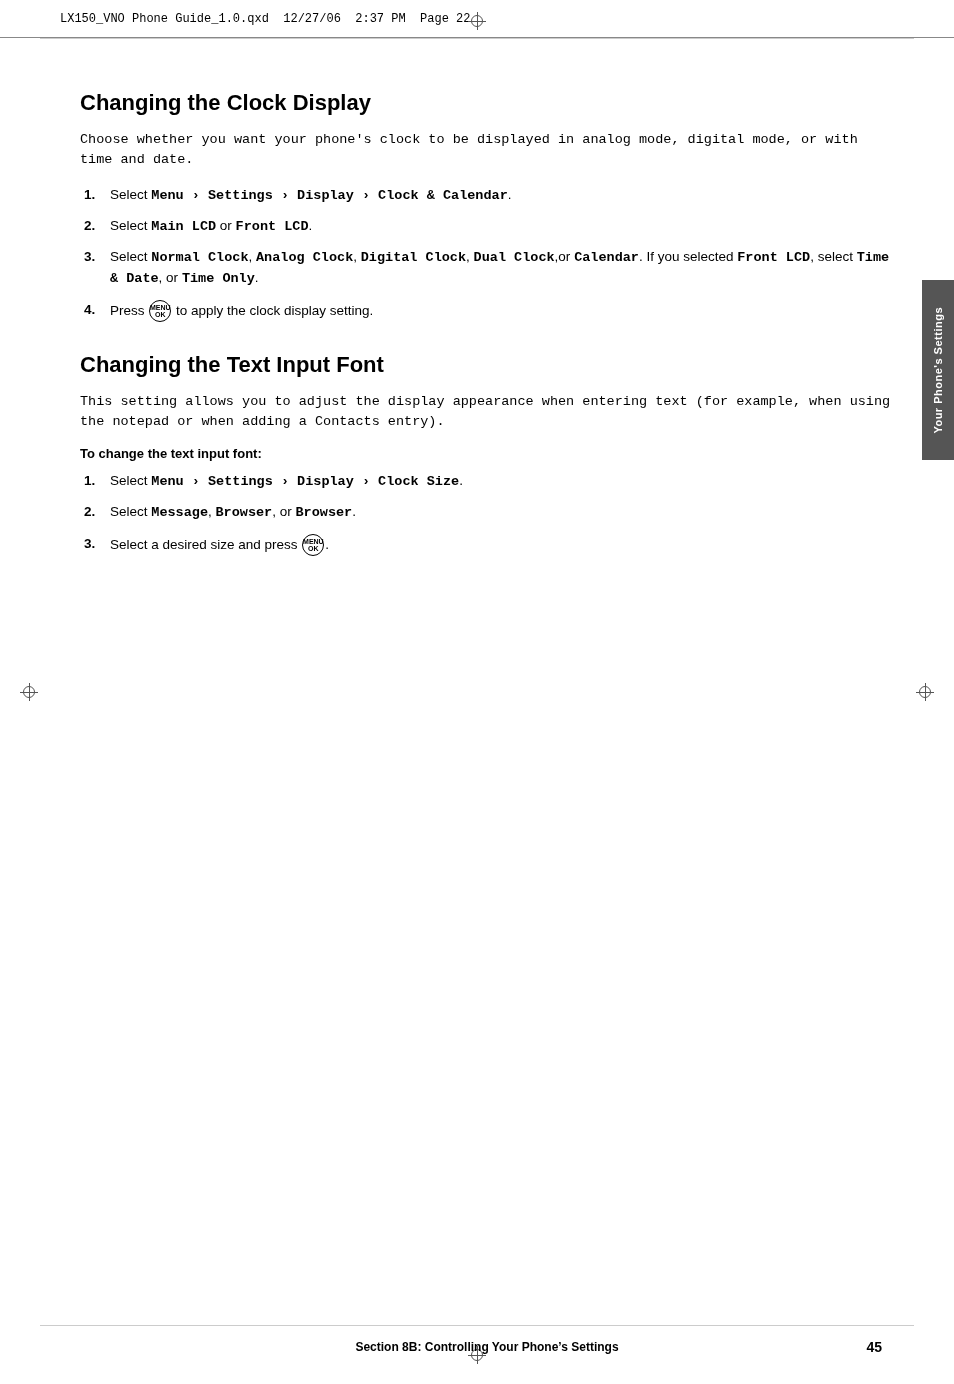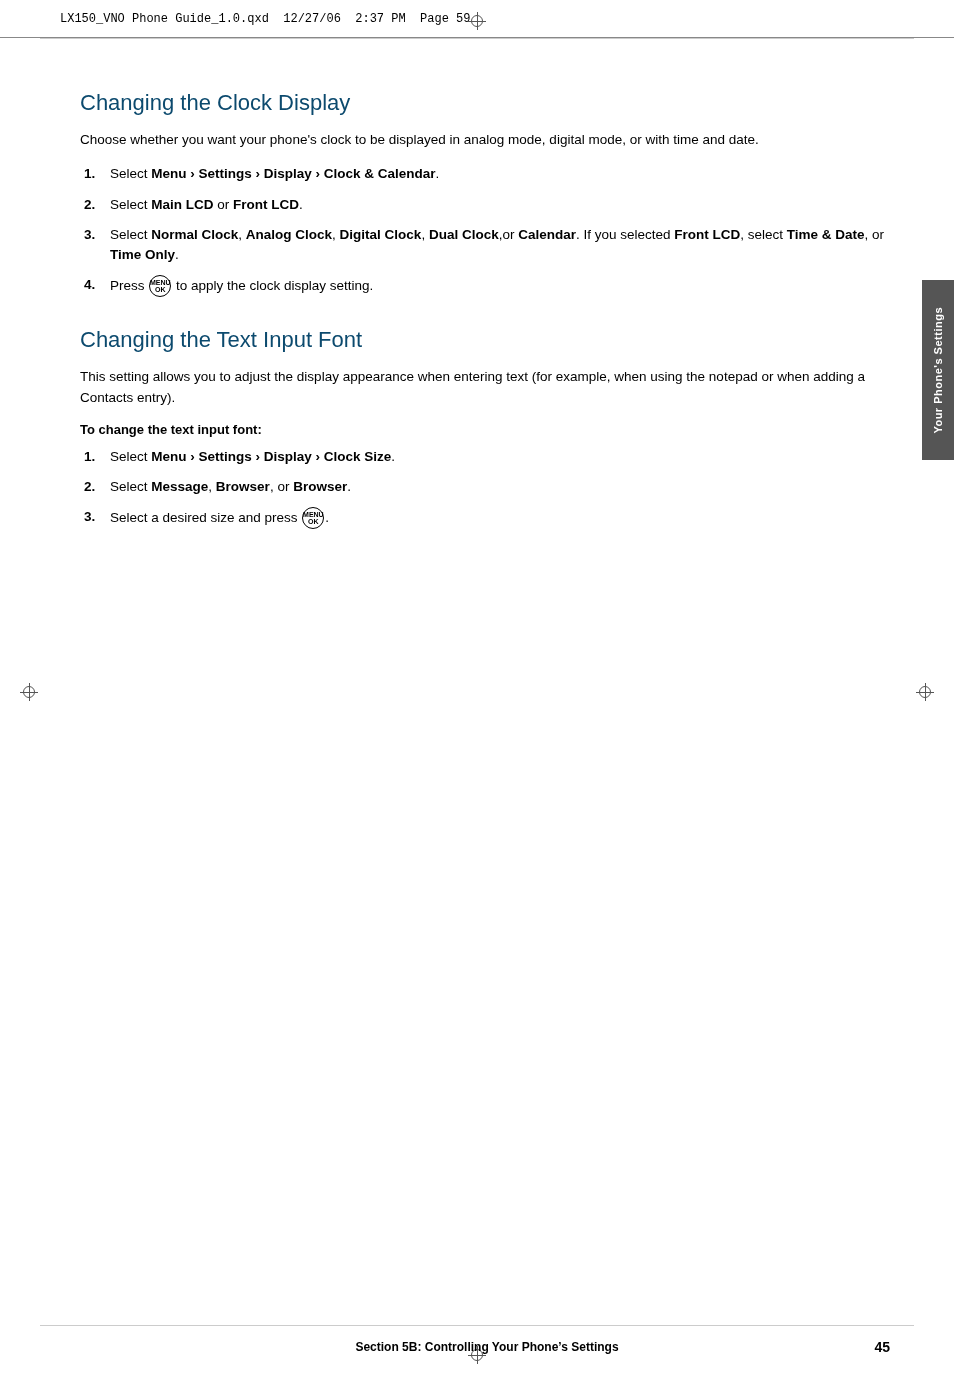--- a/index.html
+++ b/index.html
@@ -152,29 +152,29 @@
       top: 60px;
       left: 80px;
       right: 60px;
       bottom: 80px;
     }
 
     
     .section-heading {
       font-family: Arial, Helvetica, sans-serif;
       font-size: 22px;
-      font-weight: normal;
-      color: #0c4a6e;
+      font-weight: bold;
+      color: #000000;
       margin-bottom: 14px;
       margin-top: 30px;
     }
 
     
     .body-text {
-      font-family: Liberation Sans, sans-serif;
+      font-family: Liberation Mono, monospace;
       font-size: 13.5px;
       line-height: 1.5;
       color: #000;
       margin-bottom: 14px;
     }
 
     
     .bold-intro {
       font-family: Arial, Helvetica, sans-serif;
       font-size: 13px;
@@ -207,20 +207,21 @@
       min-width: 26px;
       margin-left: -26px;
     }
 
     .numbered-list li .content {
       flex: 1;
     }
 
     .bold-term {
       font-weight: bold;
+      font-family: Liberation Mono, monospace;
     }
 
     
     .menu-icon {
       display: inline-block;
       width: 22px;
       height: 22px;
       border: 1.5px solid #000;
       border-radius: 50%;
       position: relative;
@@ -251,37 +252,37 @@
       justify-content: center;
       align-items: center;
       font-family: Arial, Helvetica, sans-serif;
       font-size: 12px;
       font-weight: bold;
       color: #000;
     }
 
     .footer-right {
       position: absolute;
-      right: 4px;
+      right: 12px;
       font-size: 14px;
     }
   </style>
 </head>
 <body>
 
 <div class="page-container">
 
   <div class="header-bar">
     <span>LX150_VNO  Phone Guide_1.0.qxd</span>
     <span>&nbsp;&nbsp;</span>
     <span>12/27/06</span>
     <span>&nbsp;&nbsp;</span>
     <span>2:37 PM</span>
     <span>&nbsp;&nbsp;</span>
-    <span>Page 59</span>
+    <span>Page 22</span>
   </div>
 
   <div class="reg-mark reg-top-center">
       <div class="circle"></div>
     </div>
   <div class="reg-mark reg-mid-left">
       <div class="circle"></div>
     </div>
   <div class="reg-mark reg-mid-right">
       <div class="circle"></div>
@@ -340,17 +341,17 @@
       </li>
       <li>
         <span class="num">3.</span>
         <span class="content">Select a desired size and press <span class="menu-icon"><span class="menu-icon-inner">MENU<br>OK</span></span>.</span>
       </li>
     </ol>
 
   </div>
 
   <div class="footer">
-    <span>Section 5B: Controlling Your Phone’s Settings</span>
+    <span>Section 8B: Controlling Your Phone’s Settings</span>
     <span class="footer-right">45</span>
   </div>
 
 </div>
 
 </body></html>

